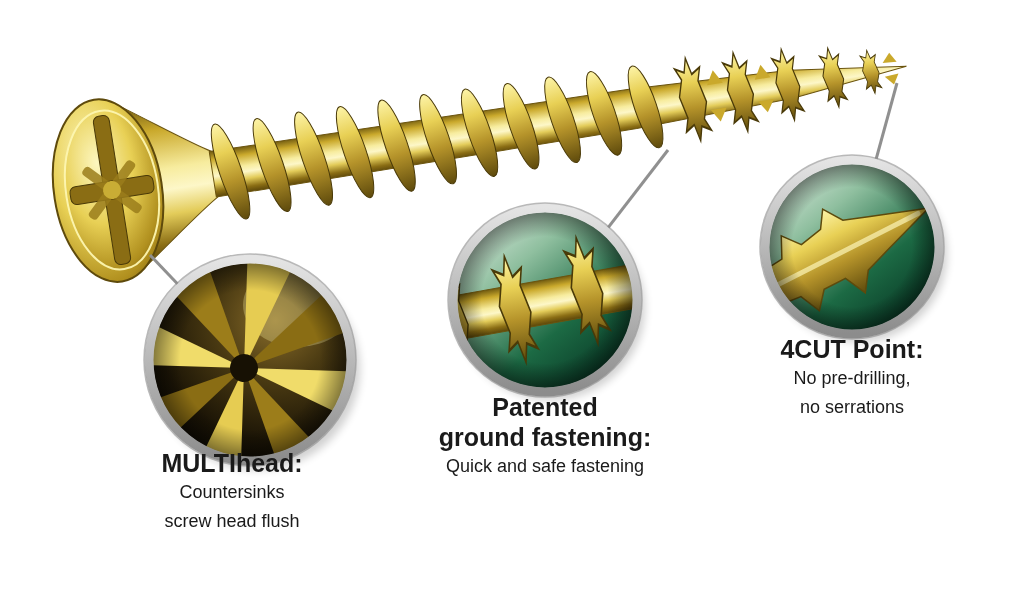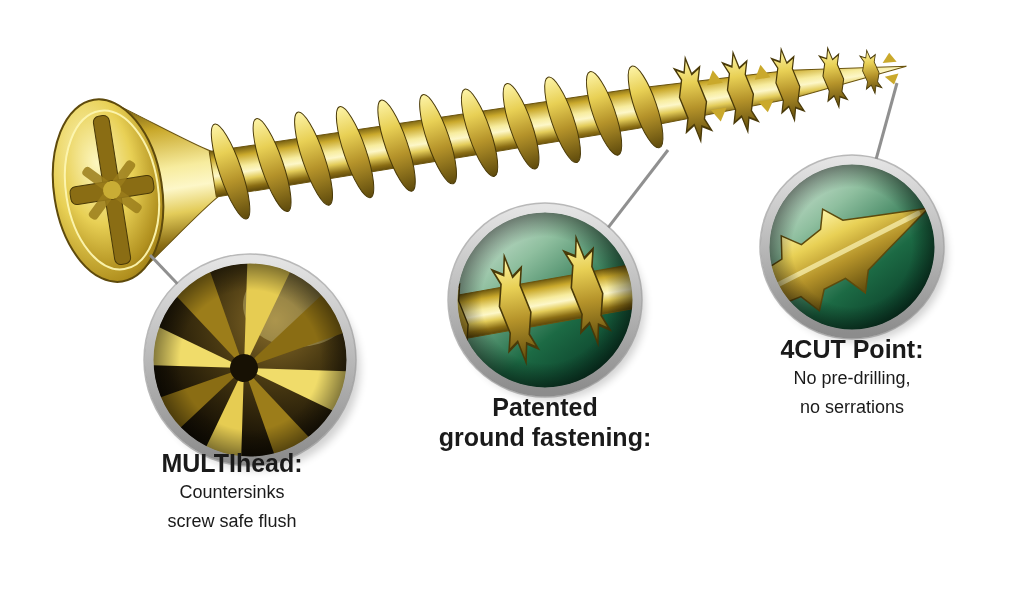--- a/index.html
+++ b/index.html
@@ -181,26 +181,27 @@
       <circle cx="852" cy="247" r="83" fill="url(#vig)"></circle>
     </g>
     <circle cx="852" cy="247" r="87" fill="none" stroke="url(#ringGrad)" stroke-width="9"></circle>
     <circle cx="852" cy="247" r="92" fill="none" stroke="#8a8a8a" stroke-width="1.5" opacity="0.6"></circle>
   </g>
 </svg>
 
 <div class="caption" style="left:82px;top:448px;width:300px;">
   <div class="cap-title">MULTIhead:</div>
   <div class="cap-line">Countersinks</div>
-  <div class="cap-line">screw safe flush</div>
+  <div class="cap-line">screw head flush</div>
 </div>
 
 <div class="caption" style="left:385px;top:392px;width:320px;">
   <div class="cap-title">Patented</div>
   <div class="cap-title">ground fastening:</div>
+  <div class="cap-line">Quick and safe fastening</div>
 </div>
 
 <div class="caption" style="left:702px;top:334px;width:300px;text-align:center;">
   <div class="cap-title">4CUT Point:</div>
   <div class="cap-line">No pre-drilling,</div>
   <div class="cap-line">no serrations</div>
 </div>
 
 </div>
 

